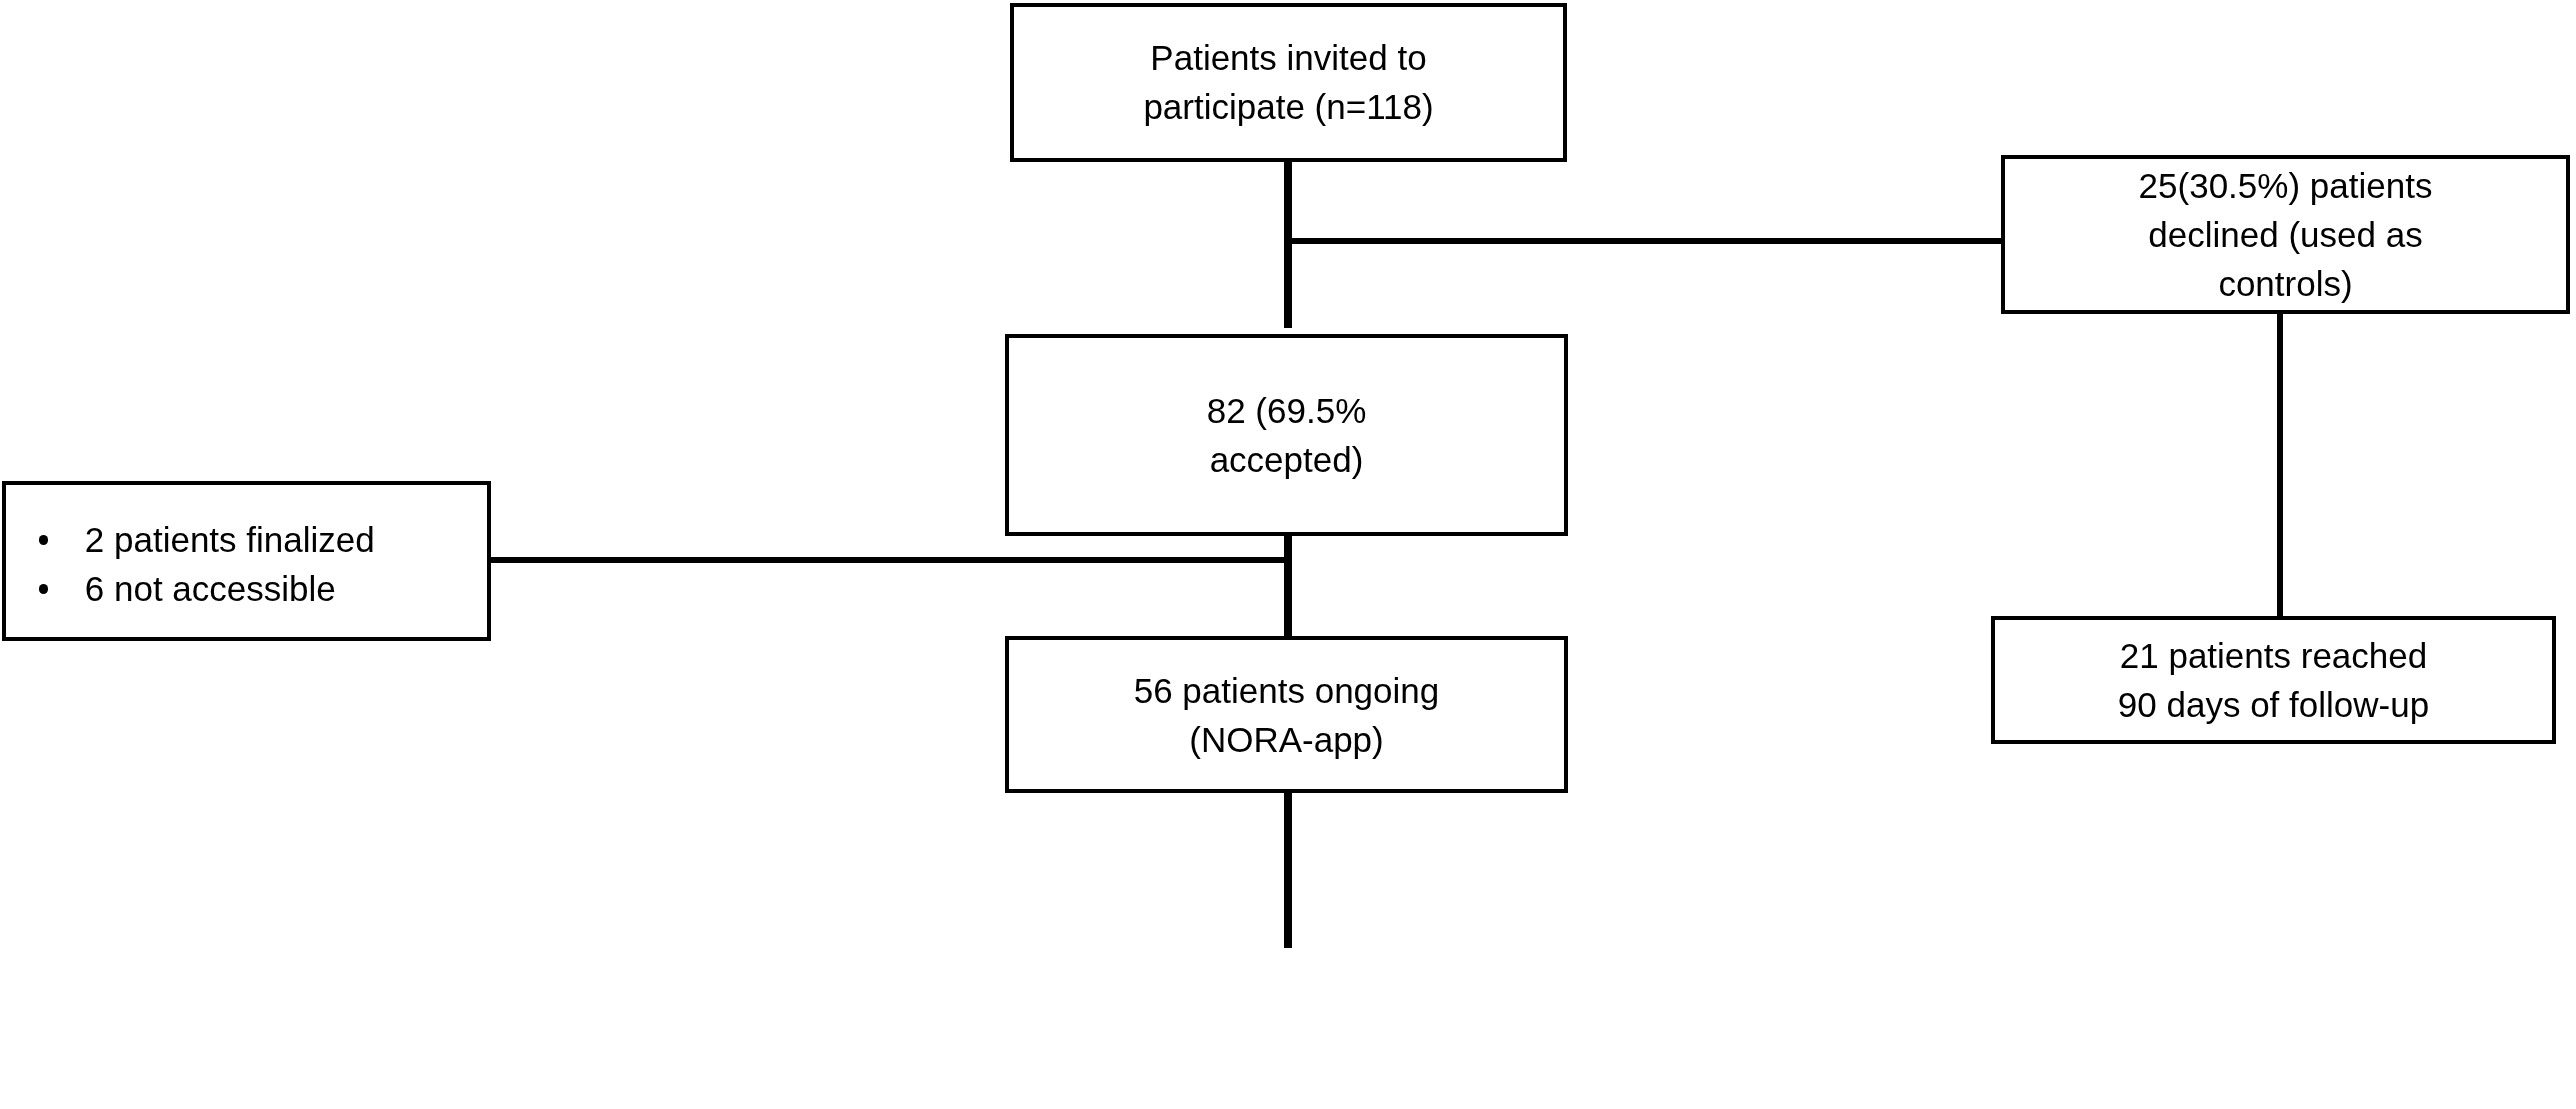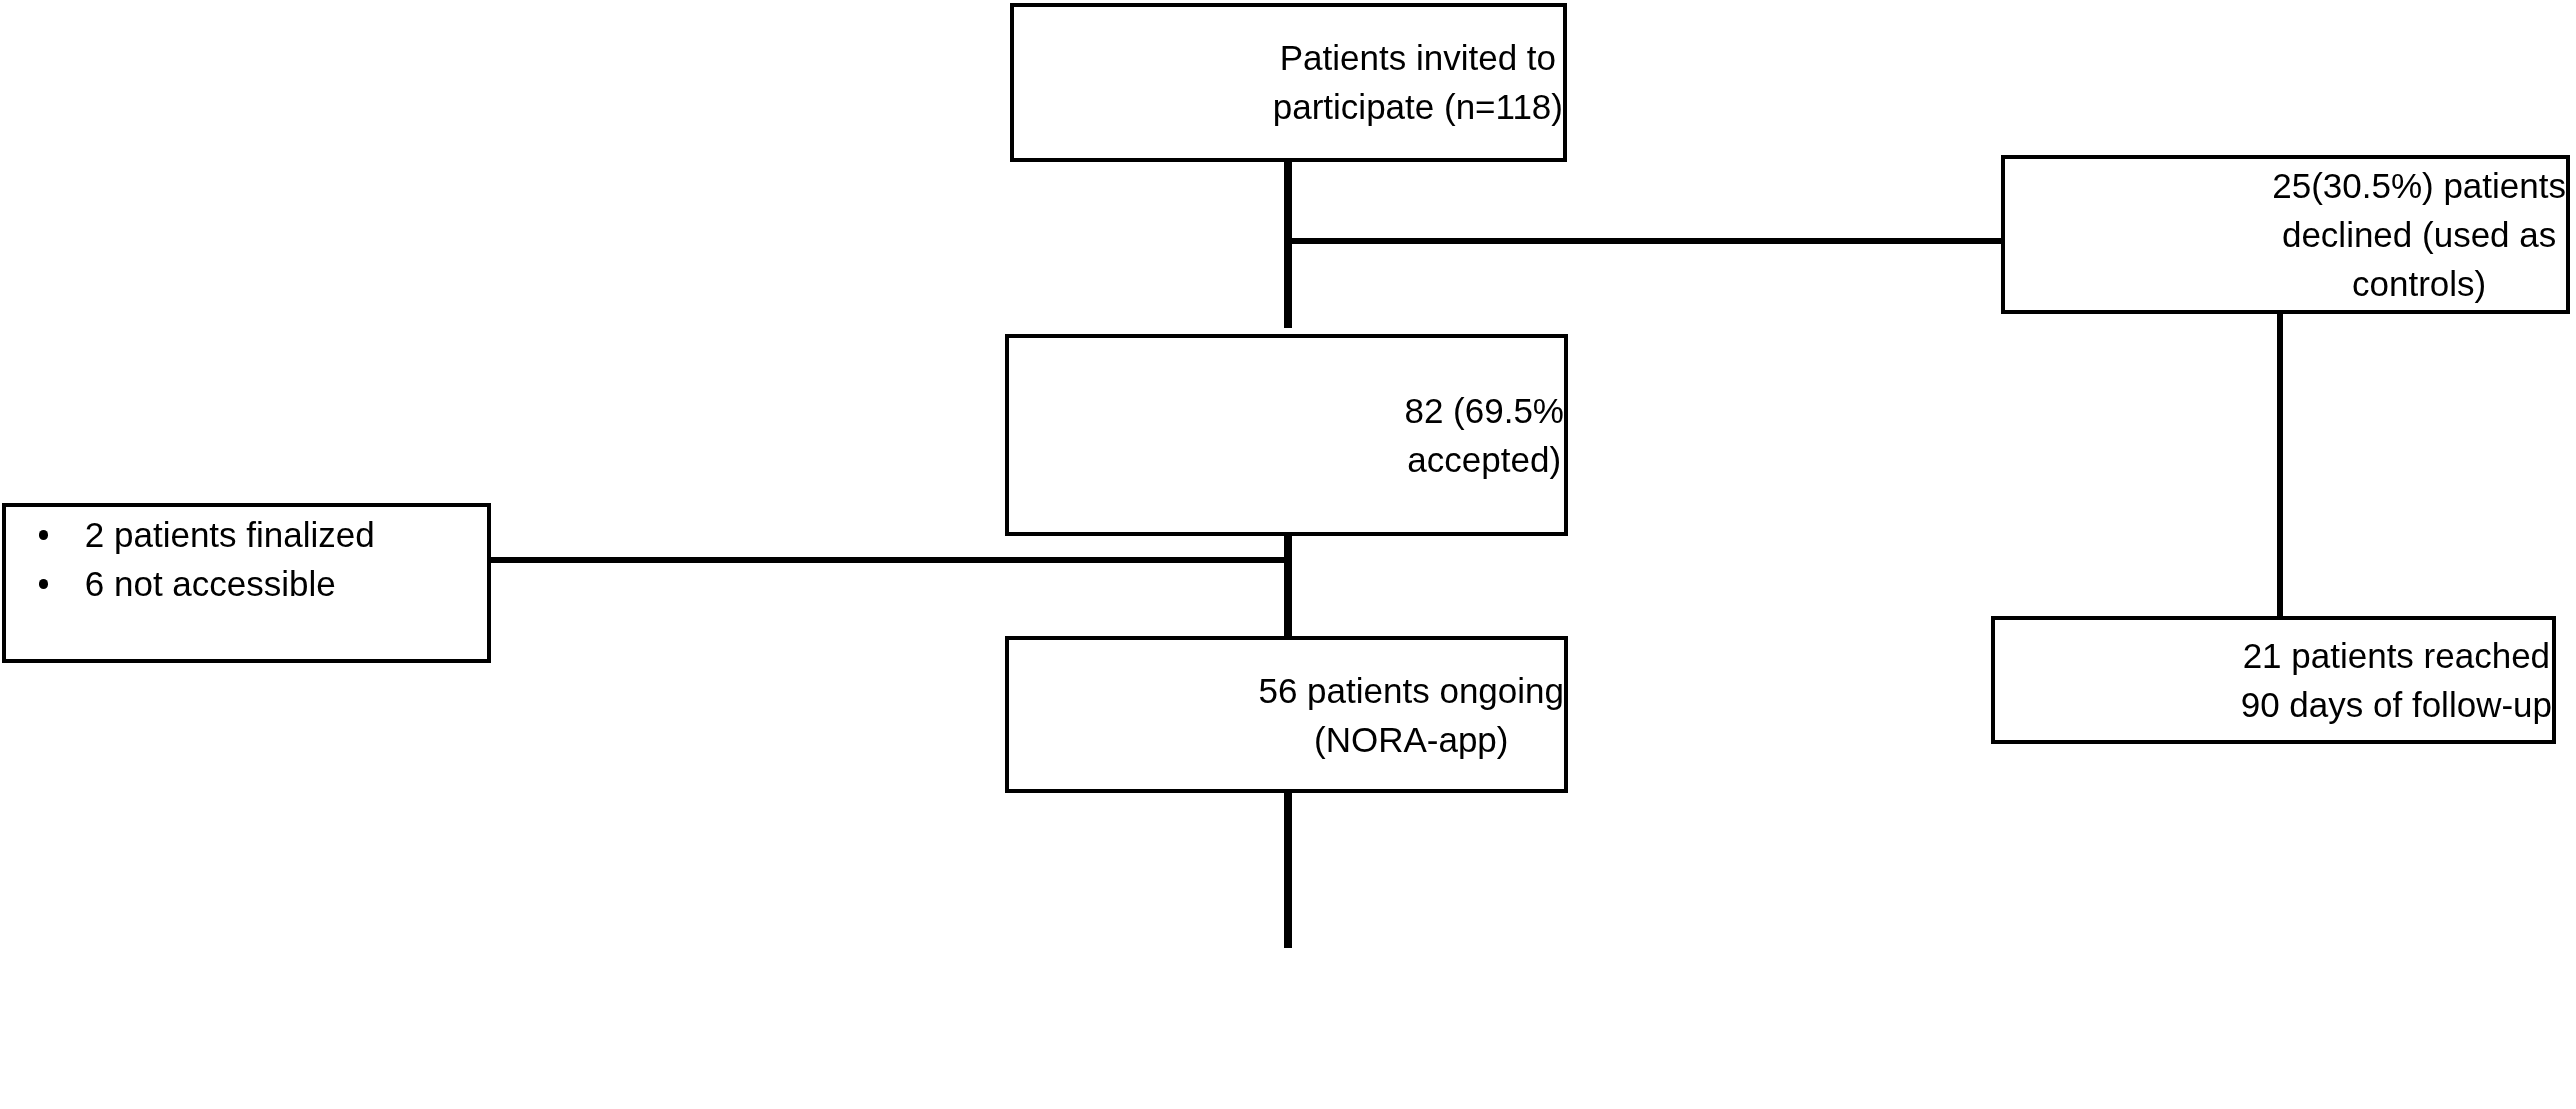--- a/index.html
+++ b/index.html
@@ -15,35 +15,34 @@
     font-family: "Liberation Sans", sans-serif;
     overflow: hidden;
   }
   .node {
     position: absolute;
     box-sizing: border-box;
     border: 4.4px solid #000000;
     background: #ffffff;
     display: flex;
     align-items: center;
-    justify-content: flex-end;
+    justify-content: center;
     text-align: center;
     color: #000000;
     font-size: 35px;
     line-height: 49px;
     letter-spacing: 0px;
   }
   .node .txt { white-space: pre-line; }
 
   
   .node.list {
     display: block;
     text-align: left;
-    padding: 3px 0 0 0;
-    margin-top: 22px;
+    padding: 30px 0 0 0;
   }
   .bullets {
     list-style: none;
     margin: 0;
     padding: 0;
   }
   .bullets li {
     position: relative;
     padding-left: 79px;
     font-size: 35px;

